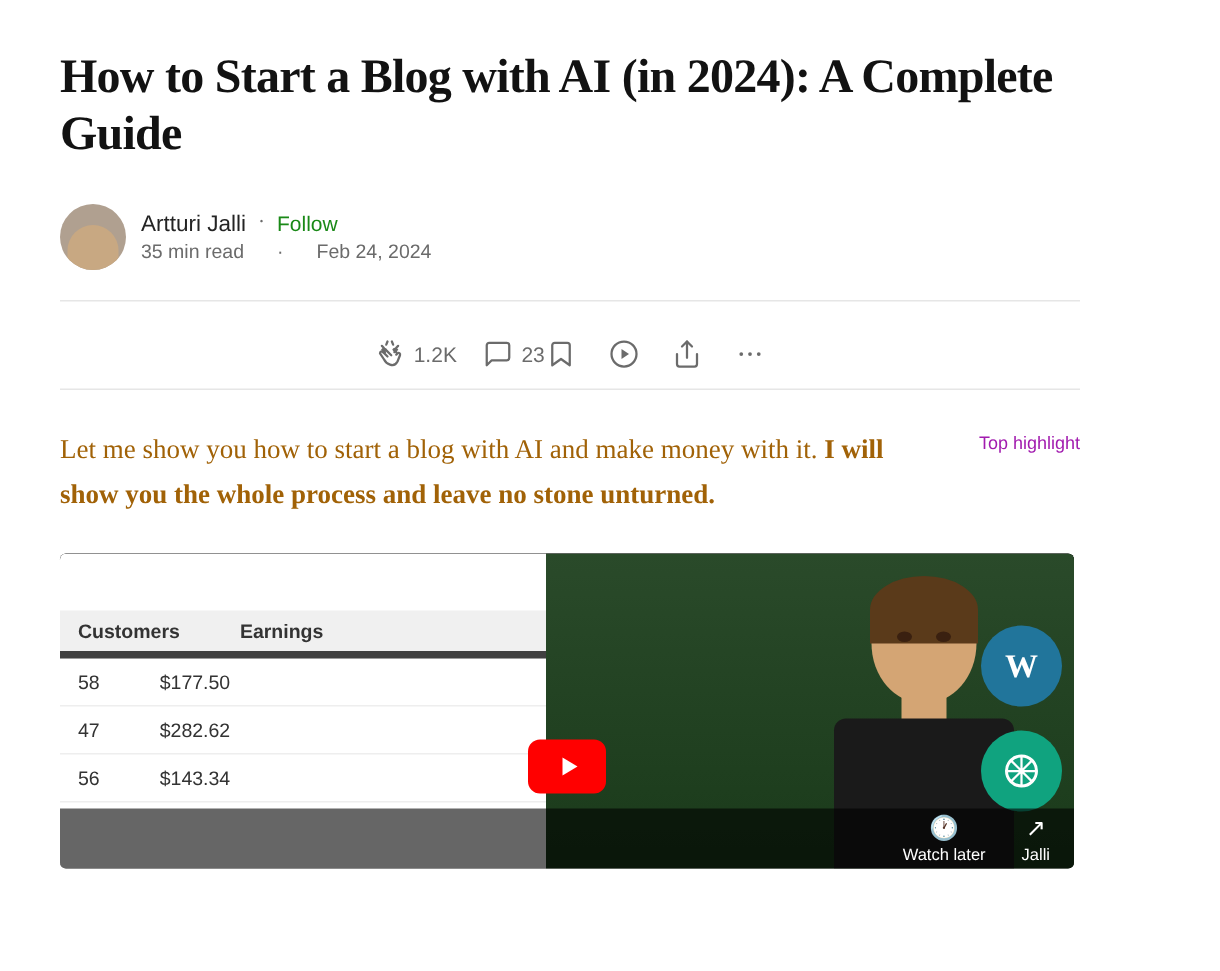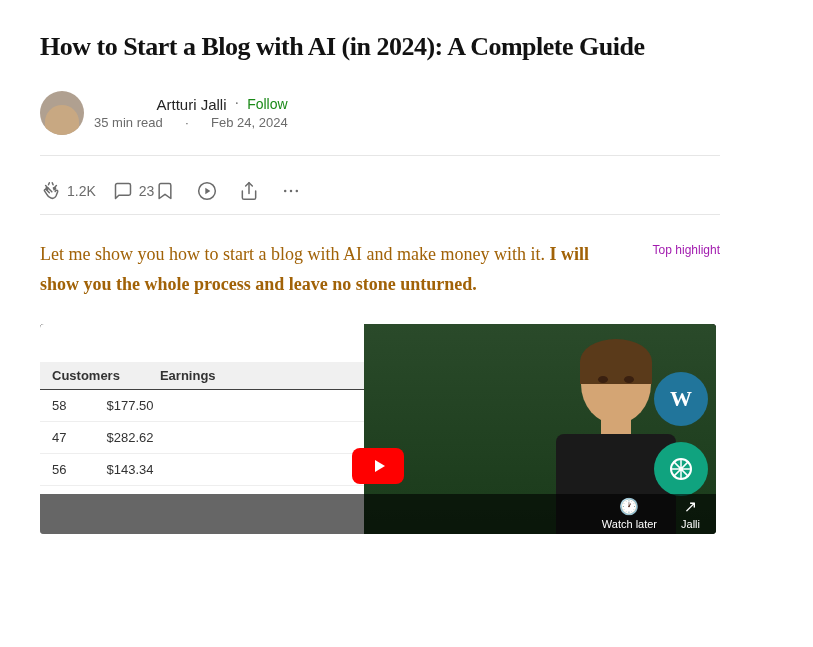--- a/index.html
+++ b/index.html
@@ -11,21 +11,21 @@
       min-height: 647px;
       overflow-x: hidden;
     }
 
     .article-container {
       padding: 32px 40px 0 40px;
       max-width: 760px;
     }
 
     .article-title {
-      font-size: 26px;
+      font-size: 32px;
       font-weight: 800;
       line-height: 1.18;
       letter-spacing: -0.5px;
       margin-bottom: 28px;
       color: #121212;
     }
 
     .author-row {
       display: flex;
       align-items: center;
@@ -51,21 +51,20 @@
       background: #c8a882;
       border-radius: 50% 50% 0 0;
       position: relative;
       top: 4px;
     }
 
     .author-meta {
       display: flex;
       flex-direction: column;
       gap: 2px;
-      align-items: flex-end;
     }
 
     .author-name-row {
       display: flex;
       align-items: center;
       gap: 8px;
     }
 
     .author-name {
       font-family: -apple-system, BlinkMacSystemFont, 'Segoe UI', sans-serif;
@@ -101,21 +100,21 @@
 
     .divider {
       border: none;
       border-top: 1px solid #e6e6e6;
       margin: 20px 0;
     }
 
     .actions-row {
       display: flex;
       align-items: center;
-      justify-content: flex-start;
+      justify-content: center;
       padding: 4px 0 4px 0;
     }
 
     .actions-left {
       display: flex;
       align-items: center;
       gap: 16px;
     }
 
     .actions-right {
@@ -203,21 +202,21 @@
     }
 
     .yt-table-header {
       display: flex;
       background: #f0f0f0;
       padding: 6px 12px;
       font-family: -apple-system, BlinkMacSystemFont, sans-serif;
       font-size: 13px;
       font-weight: 600;
       color: #333;
-      border-bottom: 1px solid #404040;
+      border-bottom: 5px solid #404040;
       gap: 40px;
     }
 
     .yt-table-row {
       display: flex;
       padding: 8px 12px;
       font-family: -apple-system, BlinkMacSystemFont, sans-serif;
       font-size: 13px;
       color: #333;
       border-bottom: 1px solid #eee;

